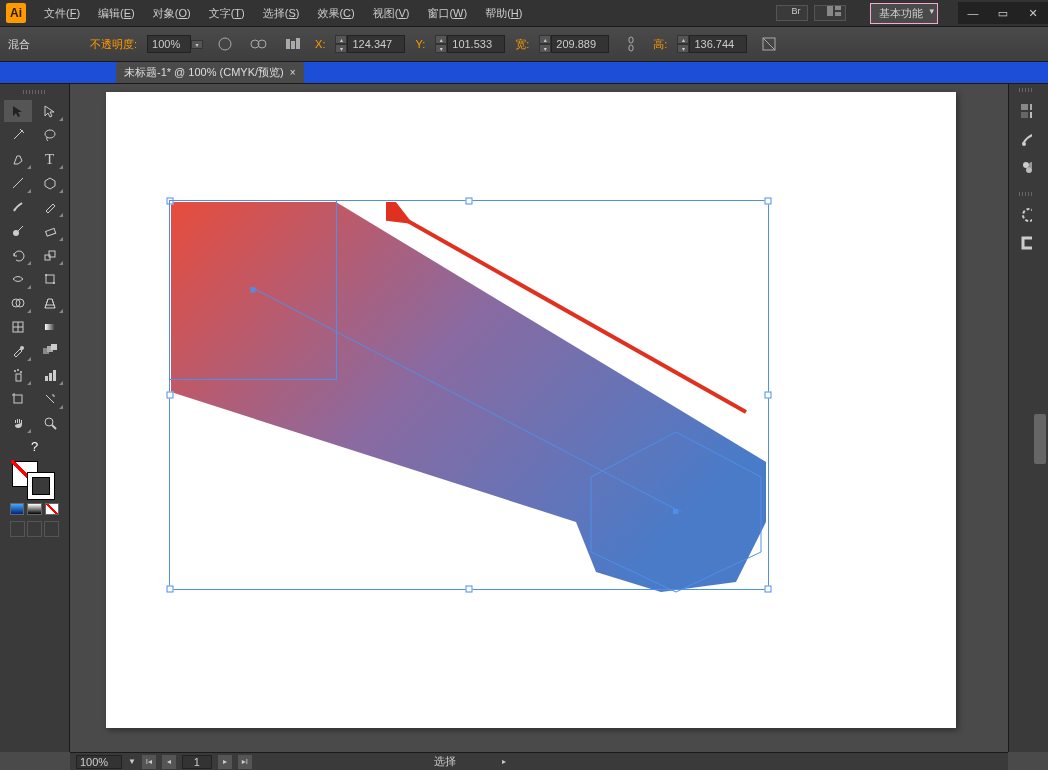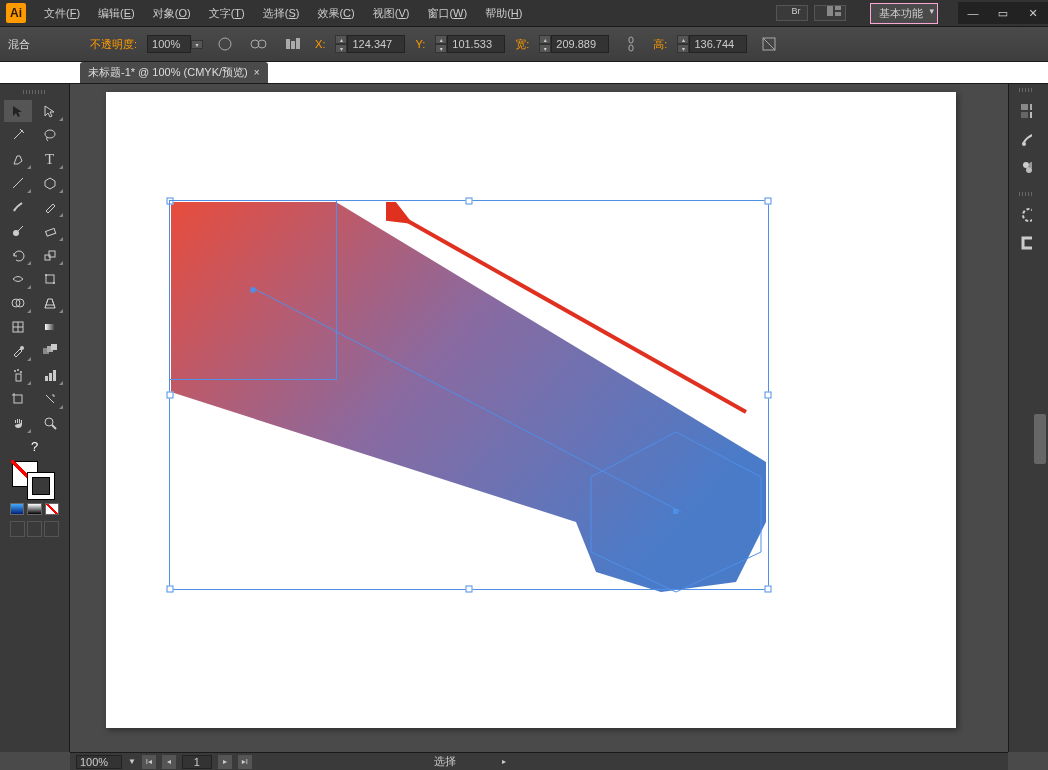--- a/index.html
+++ b/index.html
@@ -16,21 +16,21 @@
 .win-controls { display: flex; margin-left: 14px; background: #222; }
 .win-btn { width: 30px; height: 22px; display: flex; align-items: center; justify-content: center; color: #ccc; }
 .controlbar { height: 36px; background: linear-gradient(#4a4a4a,#3e3e3e); border-top: 1px solid #1a1a1a; border-bottom: 1px solid #1a1a1a; display: flex; align-items: center; padding: 0 8px; gap: 10px; }
 .cb-label { color: #ddd; }
 .cb-orange { color: #ff9a00; }
 .num-field { background: #333; border: 1px solid #222; padding: 2px 4px; color: #ccc; width: 58px; font-size: 11px; height: 18px; }
 .num-wrap { display: flex; align-items: center; }
 .spinner { width: 12px; display: flex; flex-direction: column; }
 .spinner div { height: 9px; background: #555; border: 1px solid #333; font-size: 6px; display: flex; align-items: center; justify-content: center; }
 .icon-btn { width: 24px; height: 22px; display: flex; align-items: center; justify-content: center; border: 1px solid transparent; }
-.doc-tabbar { height: 22px; background: #ffffff; display: flex; align-items: flex-end; padding-left: 80px; border-bottom: 1px solid #1a1a1a; }
+.doc-tabbar { height: 22px; background: #1d4ed8; display: flex; align-items: flex-end; padding-left: 116px; border-bottom: 1px solid #1a1a1a; }
 .doc-tab { background: #4a4a4a; padding: 3px 8px; display: flex; align-items: center; gap: 6px; font-size: 11px; color: #ddd; border-top-left-radius: 3px; border-top-right-radius: 3px; }
 .tab-x { font-size: 10px; cursor: pointer; }
 .workarea { position: absolute; top: 84px; left: 0; right: 0; bottom: 18px; display: flex; background: #4a4a4a; }
 .toolbox { width: 70px; background: #3a3a3a; border-right: 1px solid #1a1a1a; padding: 4px 2px; }
 .tb-grip { height: 8px; display: flex; justify-content: center; align-items: center; margin-bottom: 2px; }
 .tb-grip::before { content: ""; width: 24px; height: 4px; background: repeating-linear-gradient(90deg,#666,#666 1px,transparent 1px,transparent 3px); }
 .tool-grid { display: grid; grid-template-columns: 1fr 1fr; gap: 2px; padding: 2px; }
 .tool { width: 28px; height: 22px; display: flex; align-items: center; justify-content: center; color: #ccc; cursor: pointer; position: relative; }
 .tool.sel { background: #555; }
 .tool .corner { position: absolute; right: 1px; bottom: 1px; width: 0; height: 0; border-right: 4px solid #888; border-top: 4px solid transparent; }

